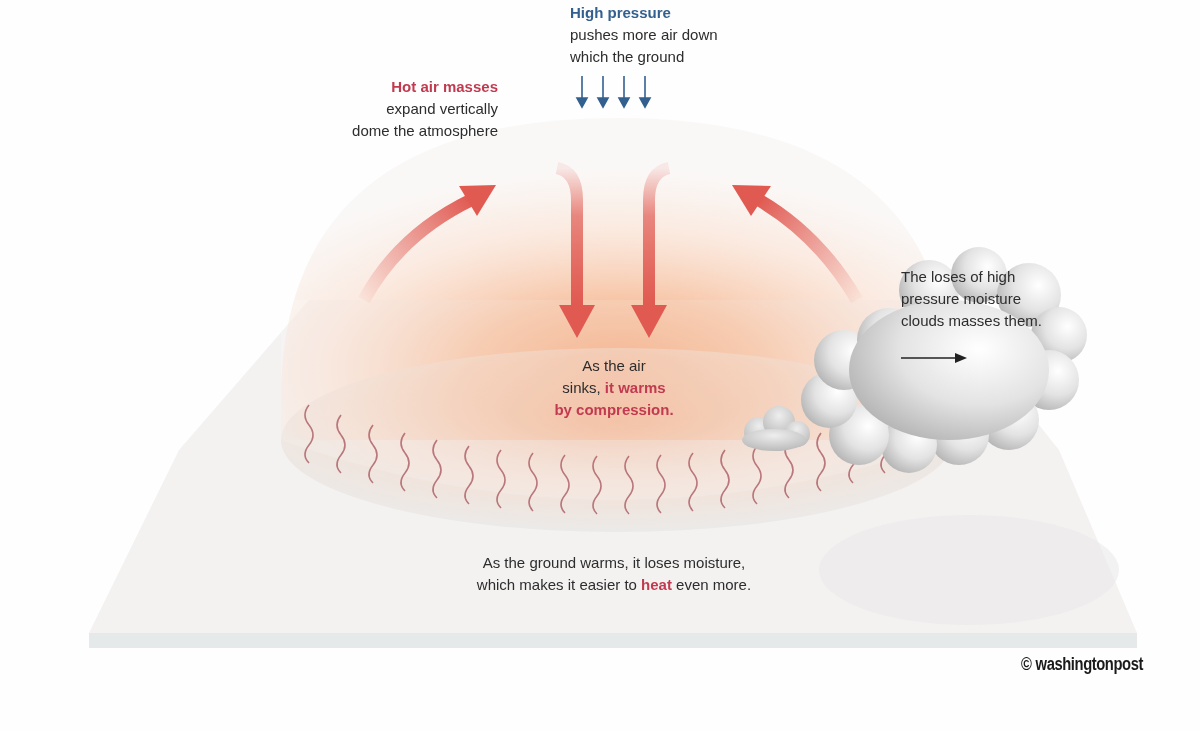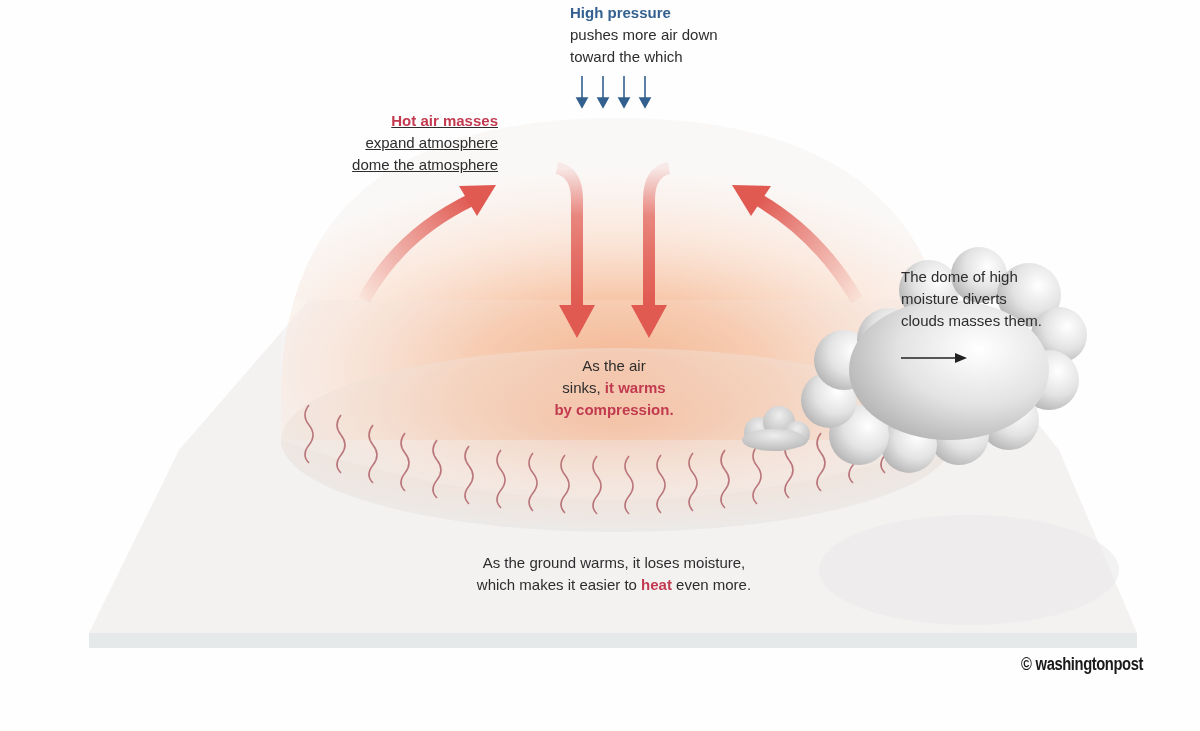--- a/index.html
+++ b/index.html
@@ -4,21 +4,21 @@
 <style>
   html, body { margin: 0; padding: 0; background: #fefefe; }
   body { width: 1200px; height: 731px; position: relative; overflow: hidden;
          font-family: "Liberation Sans", "DejaVu Sans", sans-serif; color: #333; }
   .stage { position: absolute; left: 0; top: 0; width: 1200px; height: 731px; margin-left: 19px; }
   svg.art { position: absolute; left: 0; top: 0; }
   .label { position: absolute; font-size: 15px; line-height: 22px; color: #2d2d2d; }
   .label .hl-red { color: #c23a4f; font-weight: bold; }
   .label .hl-blue { color: #33608f; font-weight: bold; }
   .lbl-high { left: 551px; top: 2px; text-align: left; }
-  .lbl-hot { right: 721px; top: 110px; text-align: right; text-decoration: underline; }
+  .lbl-hot { right: 721px; top: 76px; text-align: right; }
   .lbl-dome { left: 882px; top: 266px; text-align: left; }
   .lbl-sink { left: 500px; top: 355px; width: 190px; text-align: center; }
   .lbl-ground { left: 400px; top: 552px; width: 390px; text-align: center; }
   .credit { position: absolute; left: 1002px; top: 654px; font-size: 18px;
             font-family: "Liberation Sans", sans-serif; font-weight: bold; letter-spacing: -0.5px;
             color: #1a1a1a; transform: scaleX(0.82); transform-origin: left center; }
   .credit .copy { font-size: 18px; margin-right: 5px; }
 </style>
 </head>
 <body>
@@ -146,32 +146,32 @@
 
     <g>
       <line x1="882" y1="358" x2="938" y2="358" stroke="#222" stroke-width="1.5"></line>
       <polygon points="936,353 948,358 936,363" fill="#222"></polygon>
     </g>
   </svg>
 
   <div class="label lbl-high">
     <div class="hl-blue">High pressure</div>
     <div>pushes more air down</div>
-    <div>toward the which</div>
+    <div>which the ground</div>
   </div>
 
   <div class="label lbl-hot">
     <div class="hl-red">Hot air masses</div>
-    <div>expand atmosphere</div>
+    <div>expand vertically</div>
     <div>dome the atmosphere</div>
   </div>
 
   <div class="label lbl-dome">
-    <div>The dome of high</div>
-    <div>moisture diverts</div>
+    <div>The loses of high</div>
+    <div>pressure moisture</div>
     <div>clouds masses them.</div>
   </div>
 
   <div class="label lbl-ground">
     <div>As the ground warms, it loses moisture,</div>
     <div><span>which makes it easier to </span><span class="hl-red">heat</span><span> even more.</span></div>
   </div>
 
   <div class="label lbl-sink">
     <div>As the air</div>

